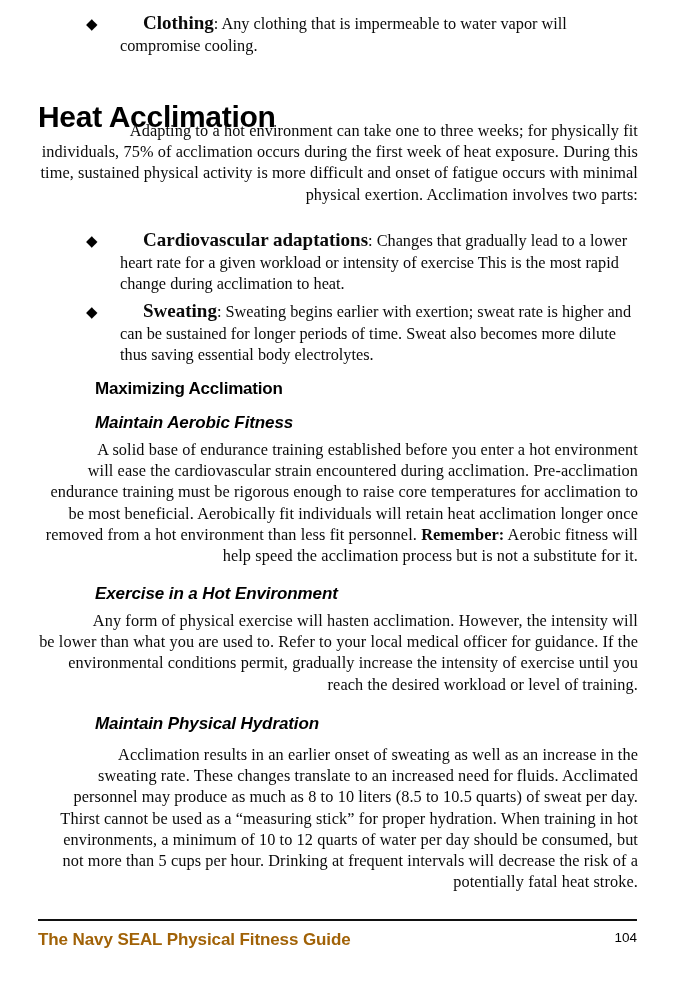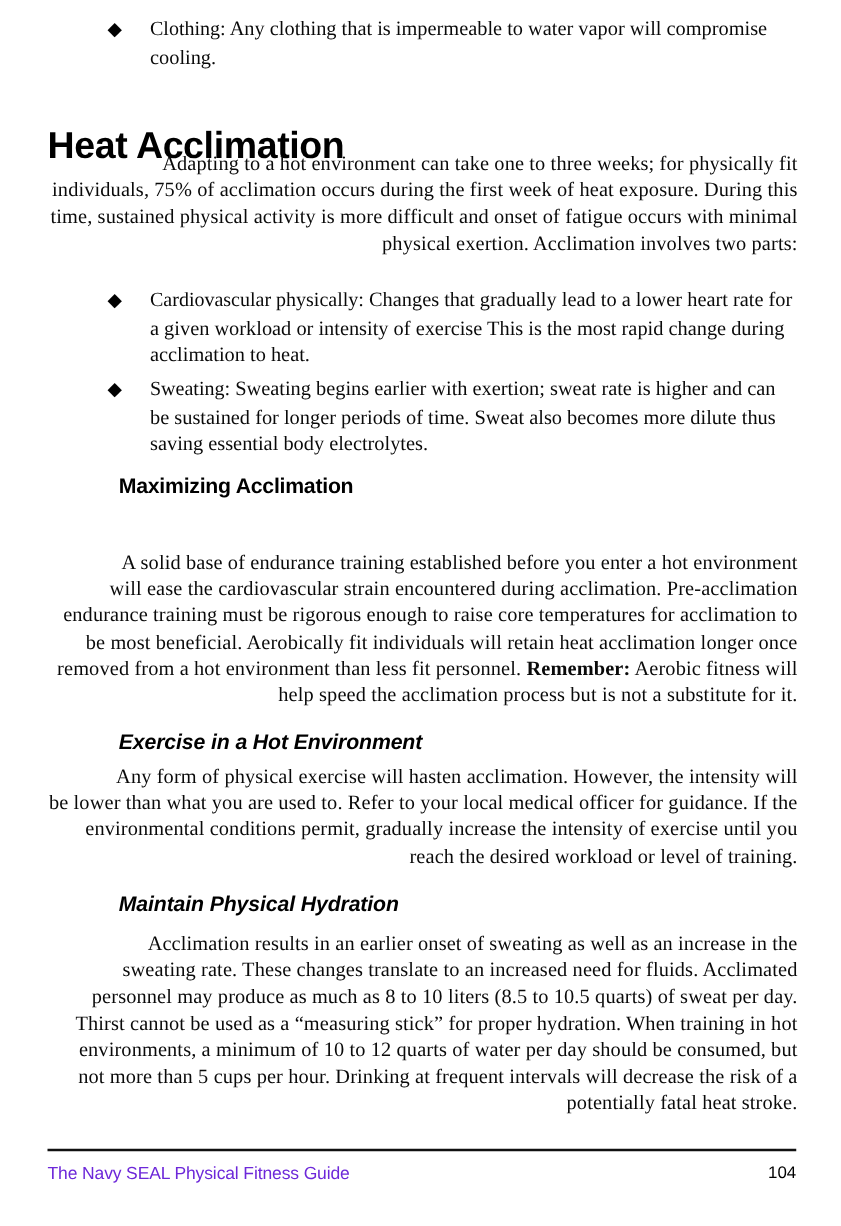--- a/index.html
+++ b/index.html
@@ -45,22 +45,23 @@
     padding-top: 1px;
   }
   .bullet-body {
     flex: 1 1 auto;
     font-family: "Liberation Serif", "DejaVu Serif", serif;
     font-size: 16.3px;
     line-height: 21.6px;
     color: #0a0a0a;
   }
   .bullet-lead {
-    font-weight: normal;
-    font-size: 16px;
+    font-weight: bold;
+    font-size: 19px;
+    margin-left: 23px;
   }
 
   
   .h1 {
     font-family: "Liberation Sans", "DejaVu Sans", sans-serif;
     font-weight: bold;
     font-size: 30px;
     line-height: 34px;
     letter-spacing: -0.3px;
     color: #000;
@@ -90,24 +91,24 @@
     right: 36px;
     top: 919px;
     height: 2px;
     background: #111111;
   }
   .footer-title {
     position: absolute;
     left: 38px;
     top: 930px;
     font-family: "Liberation Sans", "DejaVu Sans", sans-serif;
-    font-weight: normal;
-    font-size: 14px;
+    font-weight: bold;
+    font-size: 17px;
     letter-spacing: -0.1px;
-    color: #6d28d9;
+    color: #a16207;
   }
   .footer-page {
     position: absolute;
     right: 36px;
     top: 930px;
     font-family: "Liberation Sans", "DejaVu Sans", sans-serif;
     font-size: 13.5px;
     color: #000;
   }
 
@@ -127,30 +128,31 @@
     <span class="bullet-mark">◆</span>
     <span class="bullet-body"><span class="bullet-lead">Clothing</span><span>:</span><span> Any clothing that is impermeable to water vapor will compromise cooling.</span></span>
   </div>
 
   <div class="blk col-main h1" style="top:68px;margin-top:32px;">Heat Acclimation</div>
 
   <div class="blk col-main body-text indent-first" style="top:120px;">Adapting to a hot environment can take one to three weeks; for physically fit individuals, 75% of acclimation occurs during the first week of heat exposure. During this time, sustained physical activity is more difficult and onset of fatigue occurs with minimal physical exertion. Acclimation involves two parts:</div>
 
   <div class="blk col-bullet bullet-row" style="top:229px;">
     <span class="bullet-mark">◆</span>
-    <span class="bullet-body"><span class="bullet-lead">Cardiovascular physically</span><span>:</span><span> Changes that gradually lead to a lower heart rate for a given workload or intensity of exercise This is the most rapid change during acclimation to heat.</span></span>
+    <span class="bullet-body"><span class="bullet-lead">Cardiovascular adaptations</span><span>:</span><span> Changes that gradually lead to a lower heart rate for a given workload or intensity of exercise This is the most rapid change during acclimation to heat.</span></span>
   </div>
 
   <div class="blk col-bullet bullet-row" style="top:300px;">
     <span class="bullet-mark">◆</span>
     <span class="bullet-body"><span class="bullet-lead">Sweating</span><span>:</span><span> Sweating begins earlier with exertion; sweat rate is higher and can be sustained for longer periods of time. Sweat also becomes more dilute thus saving essential body electrolytes.</span></span>
   </div>
 
   <div class="blk col-head h2" style="top:377px;">Maximizing Acclimation</div>
 
+  <div class="blk col-sub h3" style="top:412px;">Maintain Aerobic Fitness</div>
   <div class="blk col-main body-text indent-first" style="top:439px;"><span>A solid base of endurance training established before you enter a hot environment will ease the cardiovascular strain encountered during acclimation. Pre-acclimation endurance training must be rigorous enough to raise core temperatures for acclimation to be most beneficial. Aerobically fit individuals will retain heat acclimation longer once removed from a hot environment than less fit personnel. </span><span style="font-weight:bold;">Remember:</span><span> Aerobic fitness will help speed the acclimation process but is not a substitute for it.</span></div>
 
   <div class="blk col-sub h3" style="top:583px;">Exercise in a Hot Environment</div>
   <div class="blk col-main body-text indent-first" style="top:610px;">Any form of physical exercise will hasten acclimation. However, the intensity will be lower than what you are used to. Refer to your local medical officer for guidance. If the environmental conditions permit, gradually increase the intensity of exercise until you reach the desired workload or level of training.</div>
 
   <div class="blk col-sub h3" style="top:713px;">Maintain Physical Hydration</div>
   <div class="blk col-main body-text indent-first" style="top:744px;">Acclimation results in an earlier onset of sweating as well as an increase in the sweating rate. These changes translate to an increased need for fluids. Acclimated personnel may produce as much as 8 to 10 liters (8.5 to 10.5 quarts) of sweat per day. Thirst cannot be used as a “measuring stick” for proper hydration. When training in hot environments, a minimum of 10 to 12 quarts of water per day should be consumed, but not more than 5 cups per hour. Drinking at frequent intervals will decrease the risk of a potentially fatal heat stroke.</div>
 
   <div class="footer-rule"></div>
   <div class="footer-title">The Navy SEAL Physical Fitness Guide</div>

